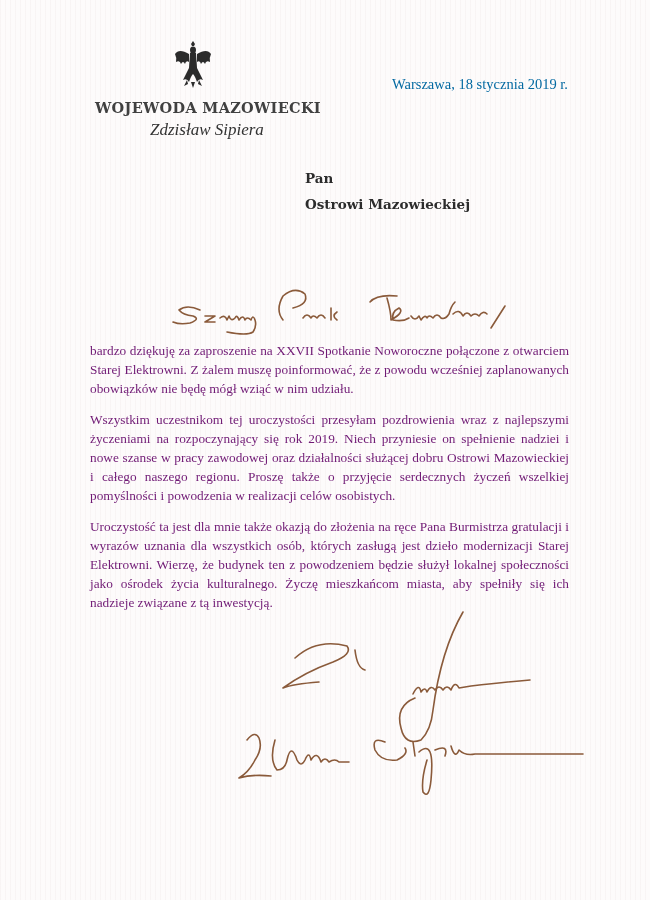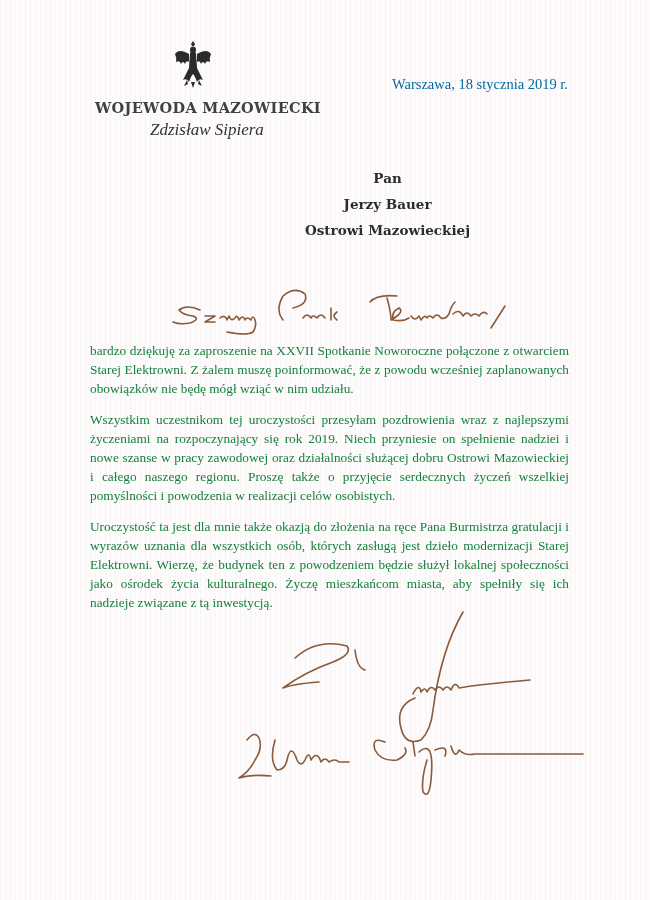--- a/index.html
+++ b/index.html
@@ -7,23 +7,23 @@
     width:650px; height:900px; position:relative; overflow:hidden;
     background:#fdfbfb;
     background-image: repeating-linear-gradient(90deg, rgba(240,232,232,0.35) 0px, rgba(240,232,232,0.35) 1px, transparent 1px, transparent 5px);
     font-family:"DejaVu Serif", serif; color:#2a2a2a;
   }
   .eagle { position:absolute; left:173px; top:40px; width:40px; height:50px; }
   .office { position:absolute; left:95px; top:99px; font-family:"DejaVu Serif", serif; font-weight:bold; font-size:14.5px; letter-spacing:0.3px; color:#404040; white-space:nowrap; }
   .person { position:absolute; left:150px; top:120px; font-family:"Liberation Serif", serif; font-style:italic; font-size:17px; color:#333; white-space:nowrap; }
   .date { position:absolute; left:392px; top:76px; font-family:"Liberation Serif", serif; font-size:14.5px; color:#0369a1; white-space:nowrap; }
   .recipient { position:absolute; left:305px; top:165px; font-family:"DejaVu Serif", serif; font-weight:bold; font-size:13.5px; color:#2c2c2c; }
-  .recipient div { height:26px; line-height:26px; white-space:nowrap;text-align:center; }
+  .recipient div { height:26px; line-height:26px; white-space:nowrap; }
   .salutation { position:absolute; left:165px; top:282px; width:390px; height:55px; }
-  .body { position:absolute; left:90px; top:341px; width:479px; font-family:"Liberation Serif", serif; font-size:13.3px; line-height:19px; color:#15803d; text-align:justify; }
+  .body { position:absolute; left:90px; top:341px; width:479px; font-family:"Liberation Serif", serif; font-size:13.3px; line-height:19px; color:#701a75; text-align:justify; }
   .body p { margin:0 0 12px 0; }
   .signature { position:absolute; left:225px; top:610px; width:375px; height:200px; }
   .ink { fill:none; stroke:#8a5a3a; stroke-width:1.6; stroke-linecap:round; stroke-linejoin:round; }
 </style>
 </head>
 <body>
 
 <svg class="eagle" viewBox="0 0 40 50">
   <g fill="#2b2b2b">
     <path d="M18 4 L20 1 L22 4 L21 6 L19 6 Z"></path>
@@ -37,21 +37,20 @@
   </g>
 </svg>
 
 <div class="office">WOJEWODA MAZOWIECKI</div>
 <div class="person">Zdzisław Sipiera</div>
 
 <div class="date">Warszawa,  18 stycznia 2019 r.</div>
 
 <div class="recipient">
   <div>Pan</div>
-  <div>Jerzy Bauer</div>
   <div>Ostrowi Mazowieckiej</div>
 </div>
 
 <svg class="salutation" viewBox="0 0 390 55">
   <title>Szanowny Panie Burmistrzu,</title>
   <path class="ink" d="M35 28 Q22 22 14 28 Q18 33 28 34 Q36 37 25 41 Q15 43 8 40"></path>
   <path class="ink" d="M40 34 L50 34 L40 40 L50 40"></path>
   <path class="ink" d="M55 36 Q60 32 62 38 L64 34 Q66 40 70 36 Q72 32 74 38 Q78 32 80 38 Q82 34 86 38 Q88 32 90 38 Q92 44 88 50 Q82 54 62 50"></path>
   <path class="ink" d="M118 38 Q110 28 118 14 Q130 4 140 12 Q144 22 128 26"></path>
   <path class="ink" d="M138 36 Q142 30 146 36 Q148 32 152 36 Q156 30 160 36 M166 26 L166 38 M172 30 Q166 34 172 38"></path>

